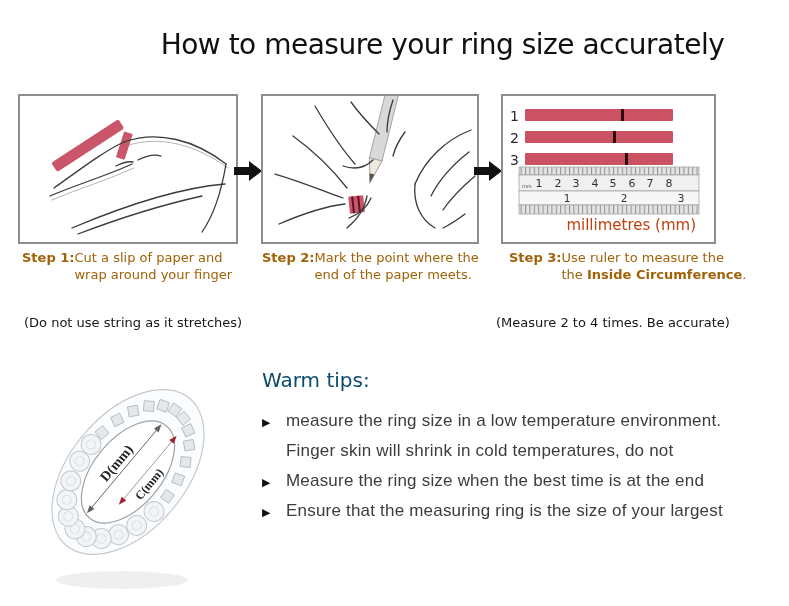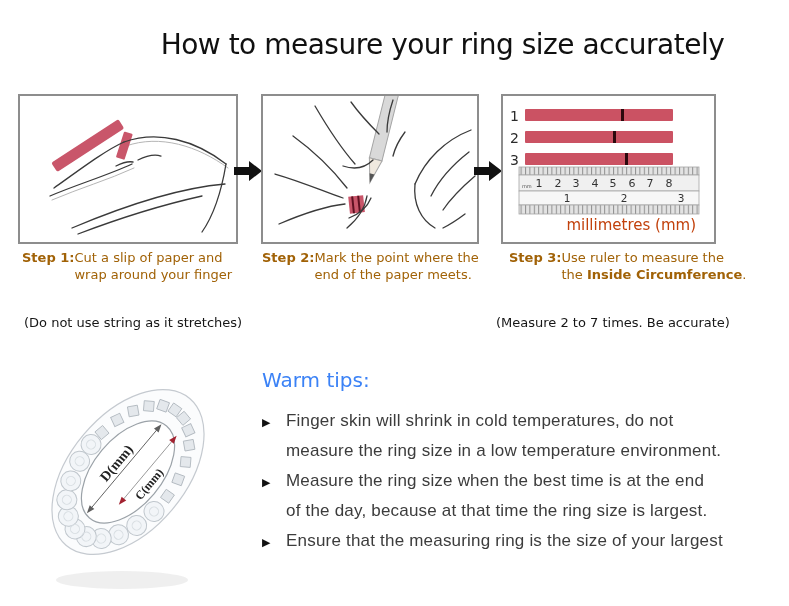--- a/index.html
+++ b/index.html
@@ -32,21 +32,21 @@
   #cap2{left:262px;}
   #cap3{left:509px;}
   .note{position:absolute;top:315px;font-size:13px;color:#161616;white-space:nowrap;}
   #note1{left:24px;}
   #note3{left:496px;}
   .mm-caption{
     position:absolute;right:18px;top:120px;font-size:15px;color:#c2410c;white-space:nowrap;
   }
   
   .warm-tips{position:absolute;left:262px;top:368px;width:505px;}
-  .warm-tips-title{font-size:20px;color:#3b82f6;margin:0 0 14px 0;font-weight:500;}
+  .warm-tips-title{font-size:20px;color:#0c4a6e;margin:0 0 14px 0;font-weight:500;}
   .tips-list{list-style:none;margin:0;padding:0;font-family:"Liberation Sans",sans-serif;
     font-size:17px;line-height:30px;color:#3c3c3c;letter-spacing:0.2px;}
   .tips-list li{position:relative;padding-left:24px;}
   .tips-list .marker{position:absolute;left:0;top:1px;font-size:11px;color:#111;}
   .tips-list .line{display:block;white-space:nowrap;}
   
   .ring-figure{position:absolute;left:2px;top:360px;width:256px;height:244px;}
 </style>
 </head>
 <body>
@@ -172,21 +172,21 @@
   </span>
 </div>
 
 <div class="cap" id="cap3">
   <span class="lbl">Step 3:</span>
   <span>
     <span class="line">Use ruler to measure the</span>
     <span class="line"><span>the </span><b>Inside Circumference</b><span>.</span></span>
   </span>
 </div>
-<div class="note" id="note3">(Measure 2 to 7 times. Be accurate)</div>
+<div class="note" id="note3">(Measure 2 to 4 times. Be accurate)</div>
 
 <svg class="ring-figure" viewBox="0 0 256 244">
   <ellipse cx="120" cy="220" rx="66" ry="9" fill="#e6e6e6" opacity="0.65"></ellipse>
   <g transform="translate(126,112) rotate(-50)">
     <ellipse rx="96" ry="58" fill="#fbfcfd" stroke="#c5cad0" stroke-width="1.2"></ellipse>
 
     <g fill="#f2f5f8" stroke="#c0c7cd" stroke-width="1">
       <circle cx="-13.5" cy="45.3" r="10"></circle>
         <circle cx="-35.4" cy="41" r="10"></circle>
       <circle cx="-54.2" cy="33.1" r="10"></circle>
@@ -244,26 +244,25 @@
       <text x="-14" y="28" font-family="Liberation Serif, serif" font-weight="bold" font-size="12" fill="#222">C(mm)</text>
     </g>
   </g>
 </svg>
 
 <div class="warm-tips">
   <div class="warm-tips-title">Warm tips:</div>
   <ul class="tips-list">
     <li>
       <span class="marker">▶</span>
+      <span class="line">measure the ring size in a low temperature environment.</span>
       <span class="line">Finger skin will shrink in cold temperatures, do not</span>
-      <span class="line">measure the ring size in a low temperature environment.</span>
     </li>
     <li>
       <span class="marker">▶</span>
       <span class="line">Measure the ring size when the best time is at the end</span>
-      <span class="line">of the day, because at that time the ring size is largest.</span>
     </li>
     <li>
       <span class="marker">▶</span>
       <span class="line">Ensure that the measuring ring is the size of your largest</span>
     </li>
   </ul>
 </div>
 
 </body></html>

